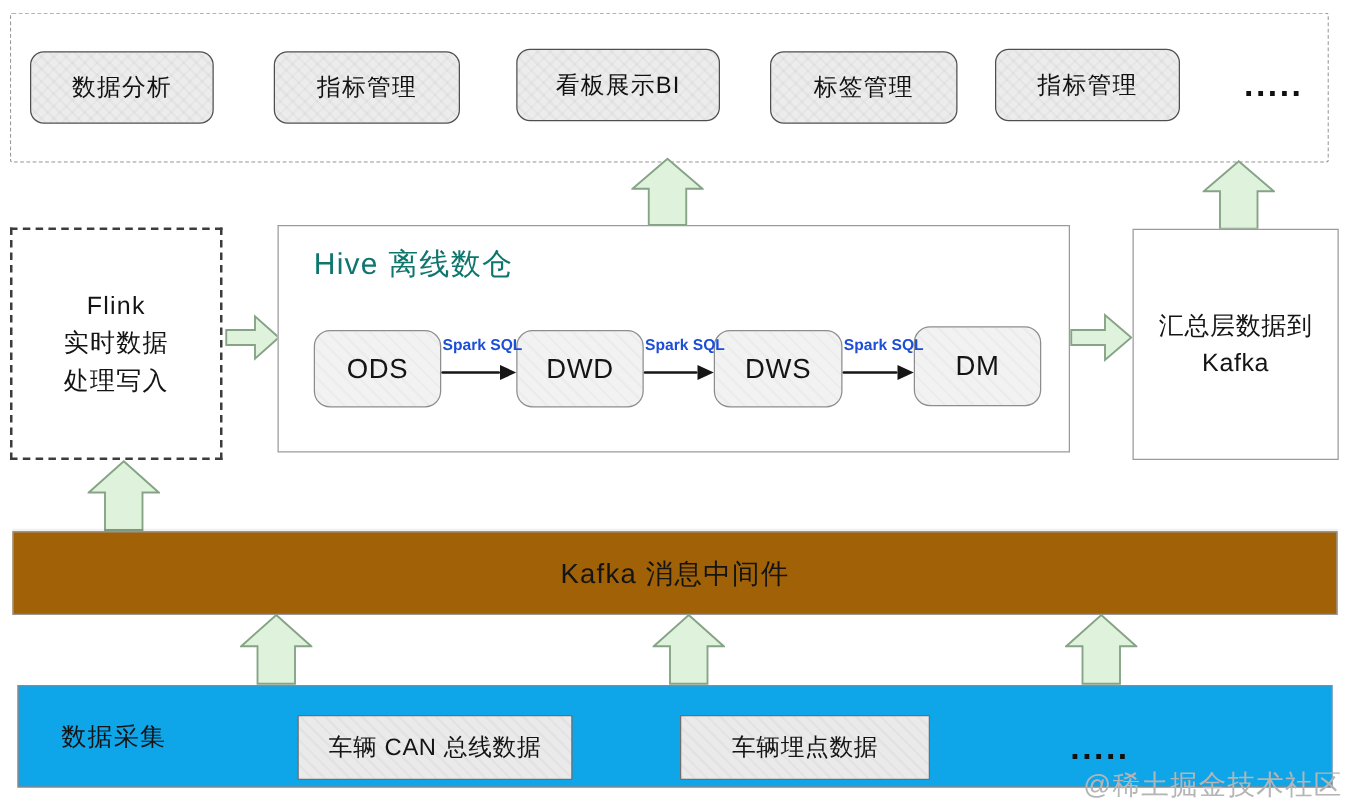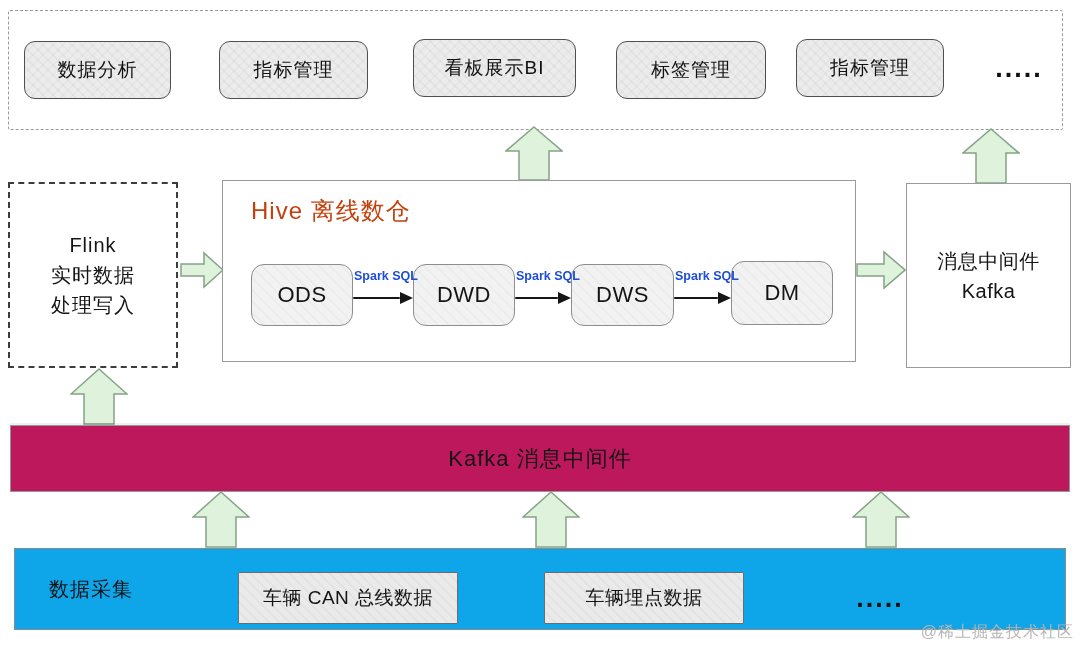--- a/index.html
+++ b/index.html
@@ -28,57 +28,57 @@
   .flink-box{
     position:absolute;left:8px;top:182px;width:170px;height:186px;box-sizing:border-box;
     border:2px dashed #3c3c3c;display:flex;flex-direction:column;align-items:center;justify-content:center;
     font-size:20px;line-height:1.5;letter-spacing:1px;
   }
   
   .hive-box{
     position:absolute;left:222px;top:180px;width:634px;height:182px;box-sizing:border-box;
     border:1.4px solid #9b9b9b;background:#fff;
   }
-  .hive-title{position:absolute;left:28px;top:14px;font-size:24px;letter-spacing:1px;color:#c2410c;}
+  .hive-title{position:absolute;left:28px;top:14px;font-size:24px;letter-spacing:1px;color:#0f766e;}
   .stage{
     position:absolute;display:flex;align-items:center;justify-content:center;
     background-color:#f2f2f2;
     background-image:repeating-linear-gradient(45deg,rgba(0,0,0,.025) 0 2px,transparent 2px 8px);
     border:1.4px solid #8d8d8d;border-radius:13px;font-size:22px;letter-spacing:.5px;box-sizing:border-box;
   }
   .stage-conn{position:absolute;top:88px;}
   .conn-label{font-size:12.5px;font-weight:600;color:#1d4ed8;white-space:nowrap;padding-left:1px;}
   .conn-arrow{display:flex;align-items:center;margin-top:9px;}
   .conn-line{height:2.6px;background:#161616;flex:1;border-radius:2px;}
   .conn-head{width:0;height:0;border-left:13px solid #161616;border-top:6.5px solid transparent;border-bottom:6.5px solid transparent;}
   
   .mysql-box{
     position:absolute;left:906px;top:183px;width:165px;height:185px;box-sizing:border-box;
     border:1.4px solid #9b9b9b;background:#fff;display:flex;flex-direction:column;align-items:center;justify-content:center;
     font-size:20px;line-height:1.5;letter-spacing:.5px;text-align:center;
   }
   
   .kafka-bar{
     position:absolute;left:10px;top:425px;width:1060px;height:67px;box-sizing:border-box;
-    border:1.4px solid #979797;background:#be185d;display:flex;align-items:center;justify-content:center;
+    border:1.4px solid #979797;background:#a16207;display:flex;align-items:center;justify-content:center;
     font-size:22px;letter-spacing:1px;box-shadow:0 -2px 0 rgba(0,0,0,.06);
   }
   
   .collect-bar{
     position:absolute;left:14px;top:548px;width:1052px;height:82px;box-sizing:border-box;
     border:1.5px solid #8a8a8a;background:#0ea5e9;
   }
   .collect-label{position:absolute;left:34px;top:0;height:100%;display:flex;align-items:center;font-size:20px;letter-spacing:1px;}
   .src-chip{
     position:absolute;display:flex;align-items:center;justify-content:center;
     background-color:#eaeaea;
     background-image:repeating-linear-gradient(45deg,rgba(0,0,0,.03) 0 2px,transparent 2px 7px);
     border:1.5px solid #6d6d6d;border-radius:1px;font-size:19px;letter-spacing:.5px;box-sizing:border-box;
   }
-  .watermark{position:absolute;right:6px;bottom:4px;font-size:16px;color:#b5b5b5;letter-spacing:1px;}
+  .watermark{position:absolute;right:6px;bottom:4px;font-size:22px;color:#b5b5b5;letter-spacing:1px;}
   
   .g-arrow{position:absolute;}
 </style>
 </head>
 <body>
 
 <div class="canvas">
 
   <div class="top-panel">
     <div class="chip" style="left:15px;top:30px;width:147px;height:58px;">数据分析</div>
@@ -136,21 +136,21 @@
           <div class="conn-head"></div>
       </div>
     </div>
   </div>
 
   <svg class="g-arrow" style="left:856px;top:249px;" width="50" height="42" viewBox="0 0 50 42">
     <polygon points="1,15 28,15 28,3 49,21 28,39 28,27 1,27" fill="#def2dc" stroke="#85a385" stroke-width="1.5"></polygon>
   </svg>
 
   <div class="mysql-box">
-    <span>消息中间件</span>
+    <span>汇总层数据到</span>
     <span>Kafka</span>
   </div>
 
   <svg class="g-arrow" style="left:70px;top:368px;" width="58" height="57" viewBox="0 0 58 57">
     <polygon points="29,1 57,26 44,26 44,56 14,56 14,26 1,26" fill="#def2dc" stroke="#85a385" stroke-width="1.5"></polygon>
   </svg>
 
   <div class="kafka-bar">
     <span>Kafka 消息中间件</span>
   </div>

